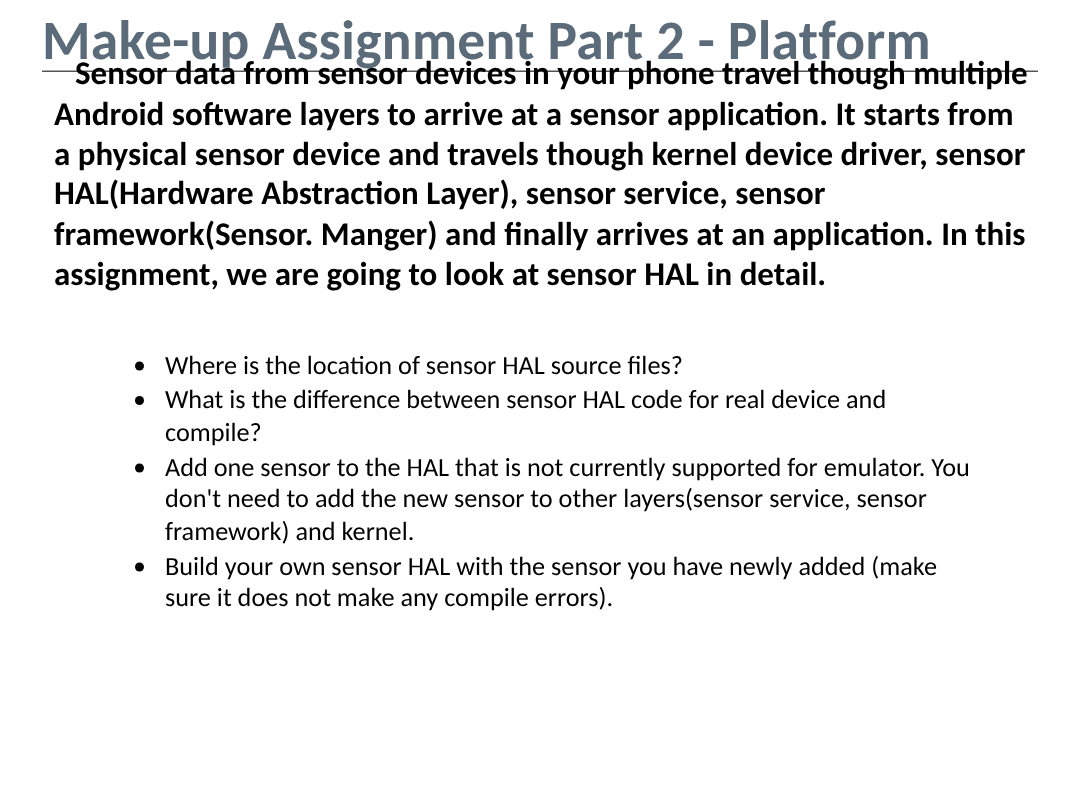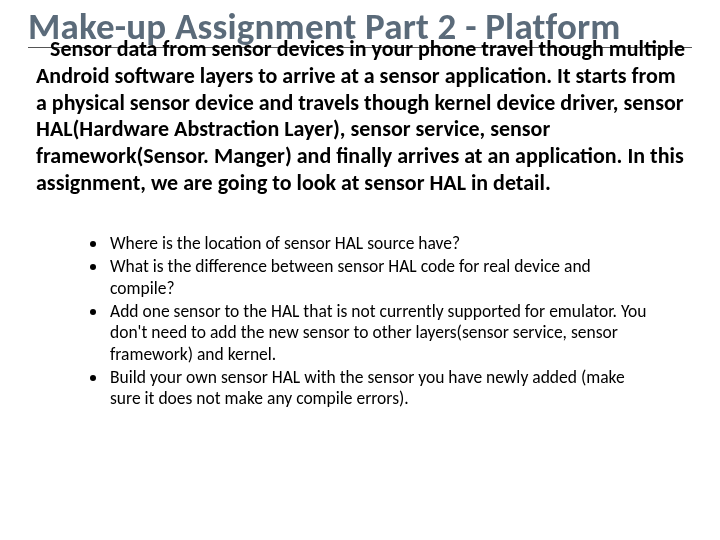--- a/index.html
+++ b/index.html
@@ -58,18 +58,18 @@
 <body>
 
 <div class="slide">
   <div class="title-wrap">
     <h1 class="title">Make-up Assignment Part 2 - Platform</h1>
   </div>
 
   <p class="intro">Sensor data from sensor devices in your phone travel though multiple Android software layers to arrive at a sensor application. It starts from a physical sensor device and travels though kernel device driver, sensor HAL(Hardware Abstraction Layer), sensor service, sensor framework(Sensor. Manger) and finally arrives at an application. In this assignment, we are going to look at sensor HAL in detail.</p>
 
   <ul class="bullets">
-    <li>Where is the location of sensor HAL source have?</li>
+    <li>Where is the location of sensor HAL source files?</li>
     <li>What is the difference between sensor HAL code for real device and compile?</li>
     <li>Add one sensor to the HAL that is not currently supported for emulator. You don't need to add the new sensor to other layers(sensor service, sensor framework) and kernel.</li>
     <li>Build your own sensor HAL with the sensor you have newly added (make sure it does not make any compile errors).</li>
   </ul>
 </div>
 
 </body></html>

